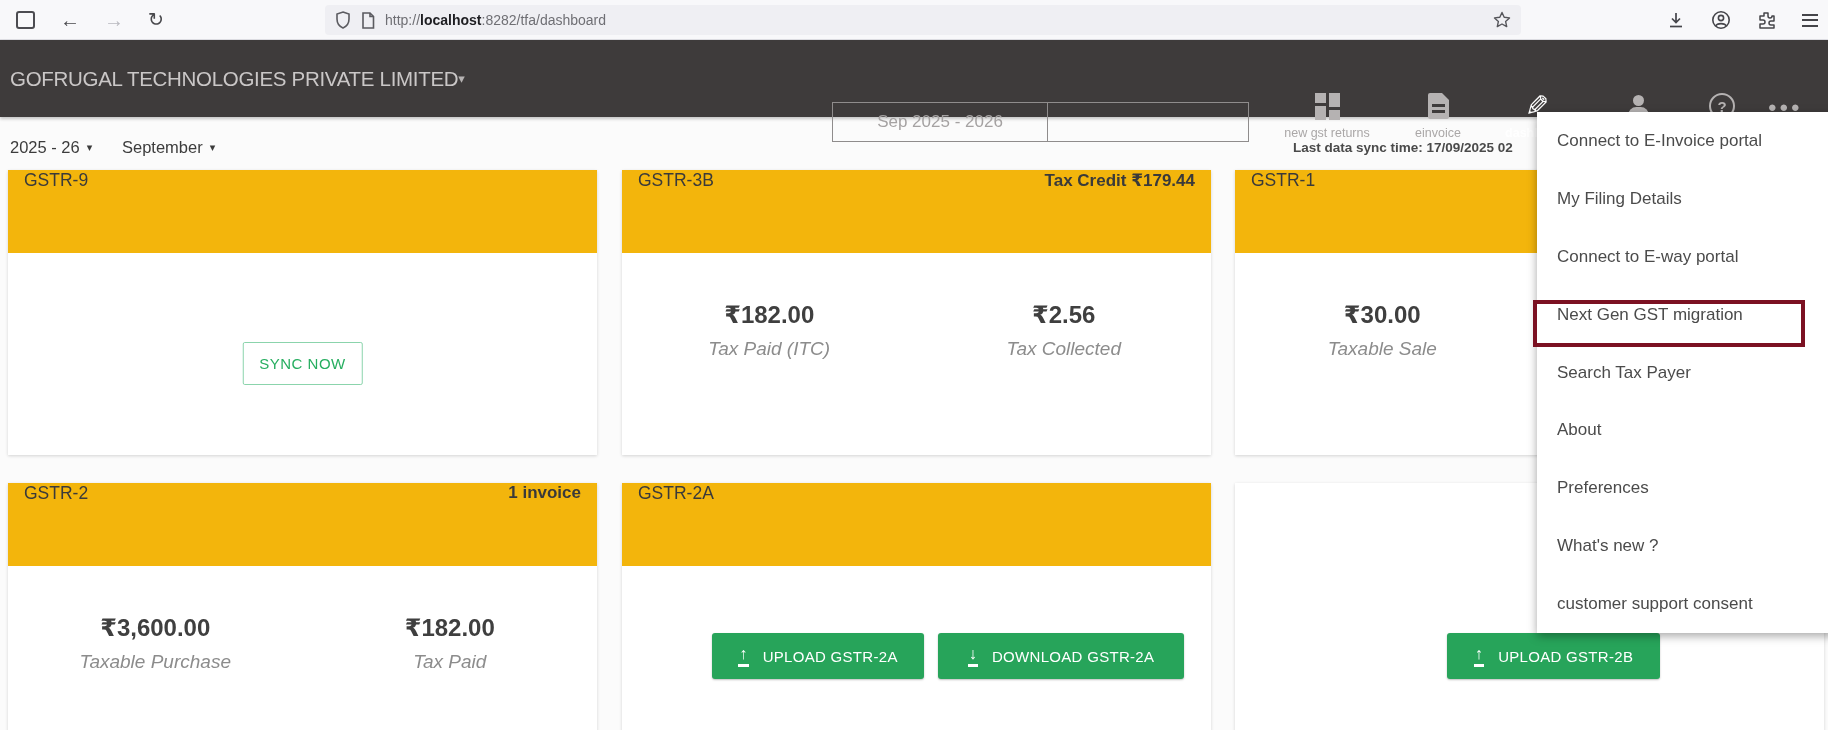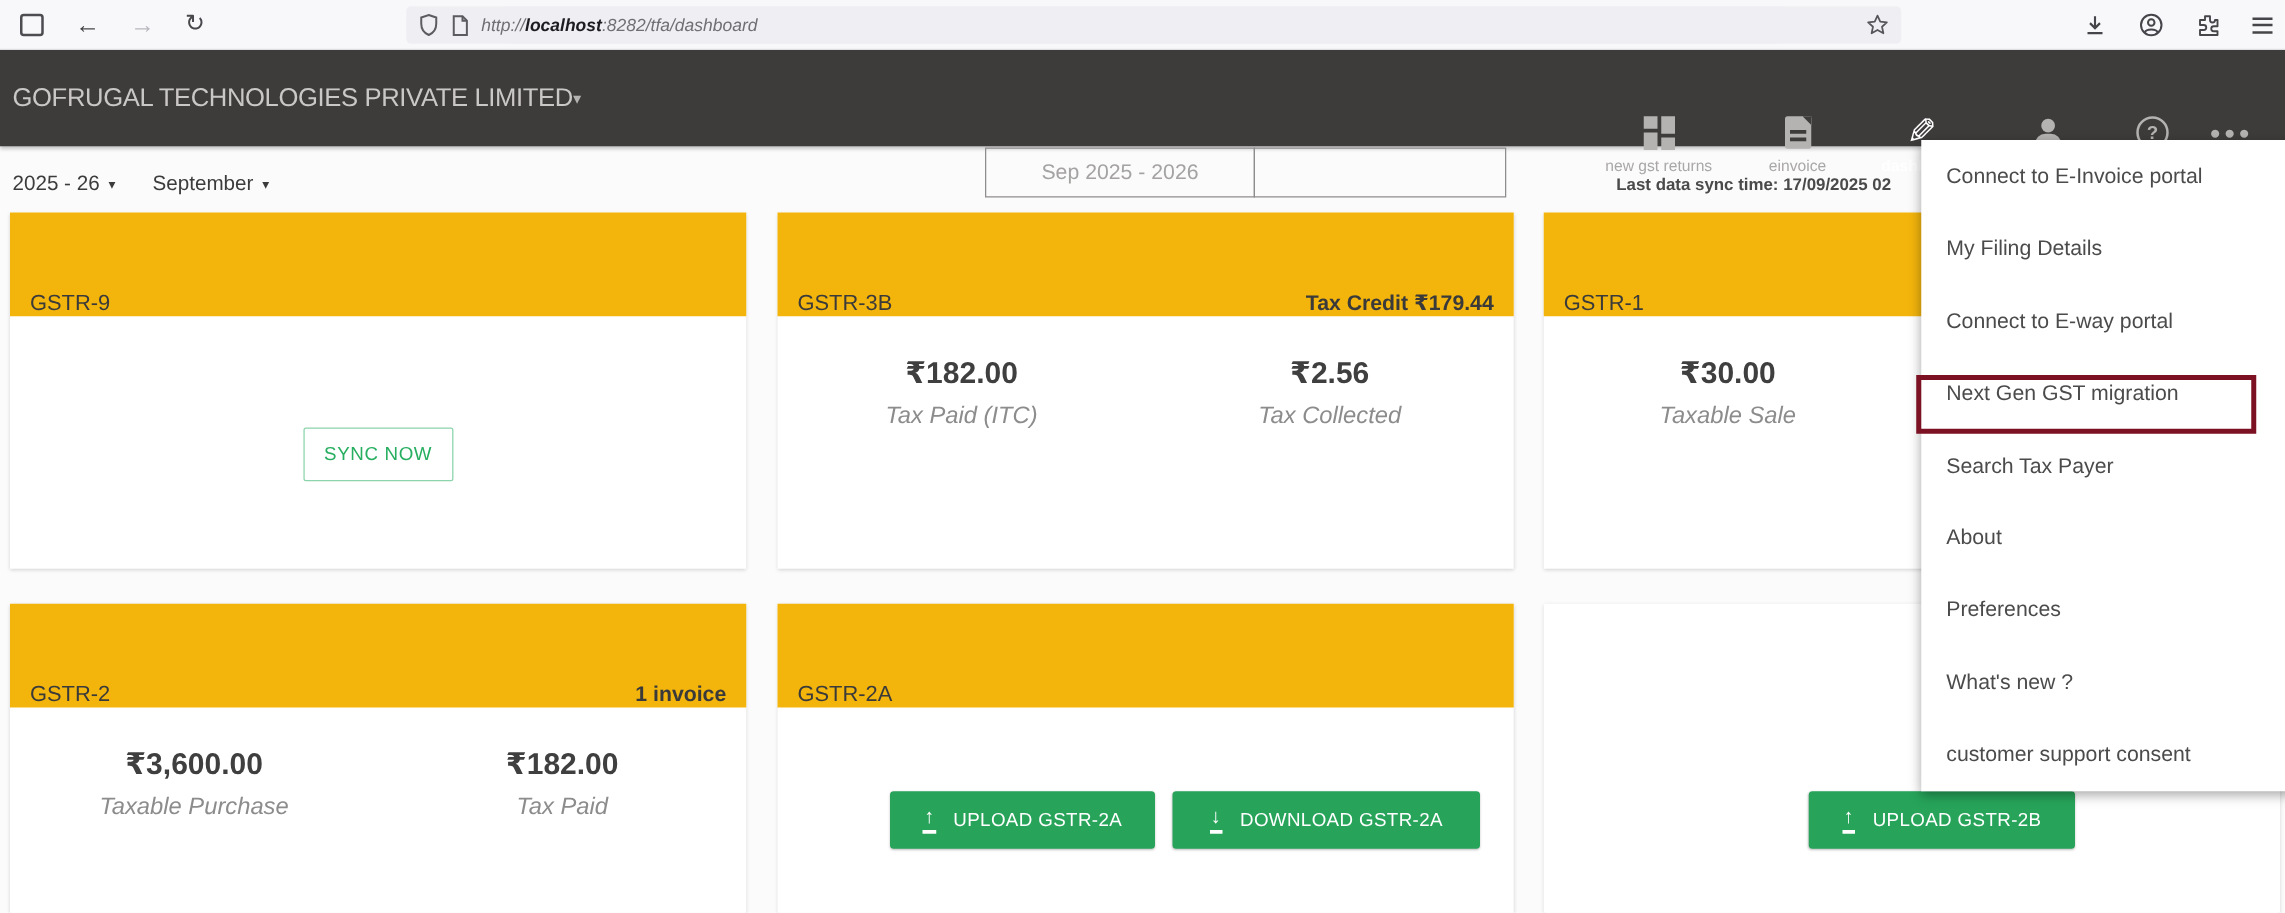--- a/index.html
+++ b/index.html
@@ -19,21 +19,21 @@
     position:absolute; left:16px; top:11px; width:19px; height:18px;
     border:2px solid #4c4c51; border-radius:3px;
   }
   .chrome .nav-arrow { position:absolute; top:6px; font-size:20px; color:#48484c; line-height:28px; cursor:default; }
   .chrome .back { left:60px; }
   .chrome .fwd { left:104px; color:#b9b9bf; }
   .chrome .reload { left:148px; font-size:19px; }
   .url-bar {
     position:absolute; left:325px; top:5px; width:1196px; height:30px;
     background:#efeff3; border-radius:4px;
-    display:flex; align-items:center; padding:0 10px; gap:10px;font-style:italic;
+    display:flex; align-items:center; padding:0 10px; gap:10px;
   }
   .url-text { font-size:14px; color:#6f6f74; white-space:nowrap; }
   .url-text .host { color:#1d1d21; font-weight:700; }
   .url-bar .star { margin-left:auto; display:flex; }
   .chrome .right-icons {
     position:absolute; right:10px; top:0; height:40px;
     display:flex; align-items:center; gap:26px;
   }
   .dl-wrap { display:flex; }
   .burger { display:flex; flex-direction:column; gap:3.5px; }
@@ -43,21 +43,21 @@
   .app-header {
     position:absolute; left:0; top:40px; width:1828px; height:77px;
     background:#3e3b3b; box-shadow:0 2px 3px rgba(0,0,0,.22);
   }
   .company {
     position:absolute; left:10px; top:0; height:77px;
     display:flex; align-items:center; cursor:pointer;
   }
   .company .name { font-size:20.5px; color:#cac7c7; letter-spacing:-0.3px; }
   .caret { font-size:13px; color:#b5b2b2; }
-  .period-group { position:absolute; left:788px; top:62px; display:flex;margin-top:16px; }
+  .period-group { position:absolute; left:832px; top:62px; display:flex; }
   .period-box {
     width:216px; height:40px; border:1px solid #8f8c8c;
     display:flex; align-items:center; justify-content:center;
     font-size:17px; color:#a5a2a2; cursor:pointer;
   }
   .period-box.empty { width:202px; margin-left:-1px; }
   .nav-item {
     position:absolute; top:48px; height:62px; width:96px;
     display:flex; flex-direction:column; align-items:center; justify-content:flex-start;
     cursor:pointer;
@@ -87,26 +87,26 @@
   .sync-info {
     position:absolute; left:1293px; top:140px; font-size:13.5px; font-weight:700;
     color:#4a4a4a; white-space:nowrap; z-index:4;
   }
   .sync-refresh { position:absolute; left:1801px; top:136px; font-size:17px; color:#7c7c7c; z-index:5; cursor:pointer; }
 
   
   .card { position:absolute; width:589px; height:285px; background:#ffffff; box-shadow:0 1px 3px rgba(0,0,0,.16); }
   .card.tall { height:300px; }
   .card-head {
-    height:83px; background:#f3b50c; display:flex; align-items:flex-end;
+    height:83px; background:#f3b50c; display:flex; align-items:flex-start;
     justify-content:space-between; padding:0 16px;
   }
   .card-title { font-size:17.5px; color:#3a3a3a; }
   .card-badge { font-size:17px; font-weight:700; color:#3a3a3a; }
-  .metric { position:absolute; top:112px; width:300px; transform:translateX(-50%); text-align:center; }
+  .metric { position:absolute; top:128px; width:300px; transform:translateX(-50%); text-align:center; }
   .metric .value { font-size:24px; font-weight:600; color:#3f3f3f; line-height:34px; }
   .metric .label { font-size:19px; color:#8c8c8c; margin-top:6px;font-style:italic; }
   .m1 { left:25%; } .m2 { left:75%; }
   .note { position:absolute; top:142px; left:0; width:100%; text-align:center; font-size:15px; color:#b6b6b6; }
   .sync-now-btn {
     position:absolute; top:172px; left:50%; transform:translateX(-50%);
     background:#ffffff; border:1px solid #8bd4ac; border-radius:2px; color:#27ae60;
     font-size:15px; letter-spacing:.5px; padding:12px 16px; cursor:pointer;
     font-family:inherit;
   }

